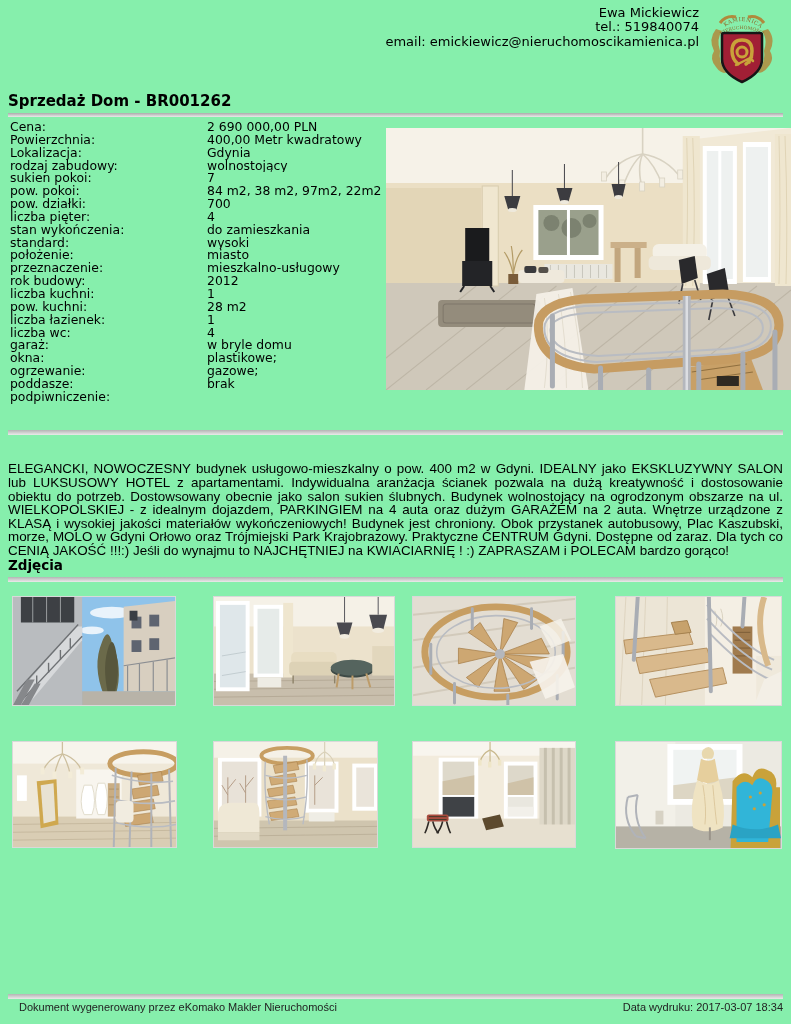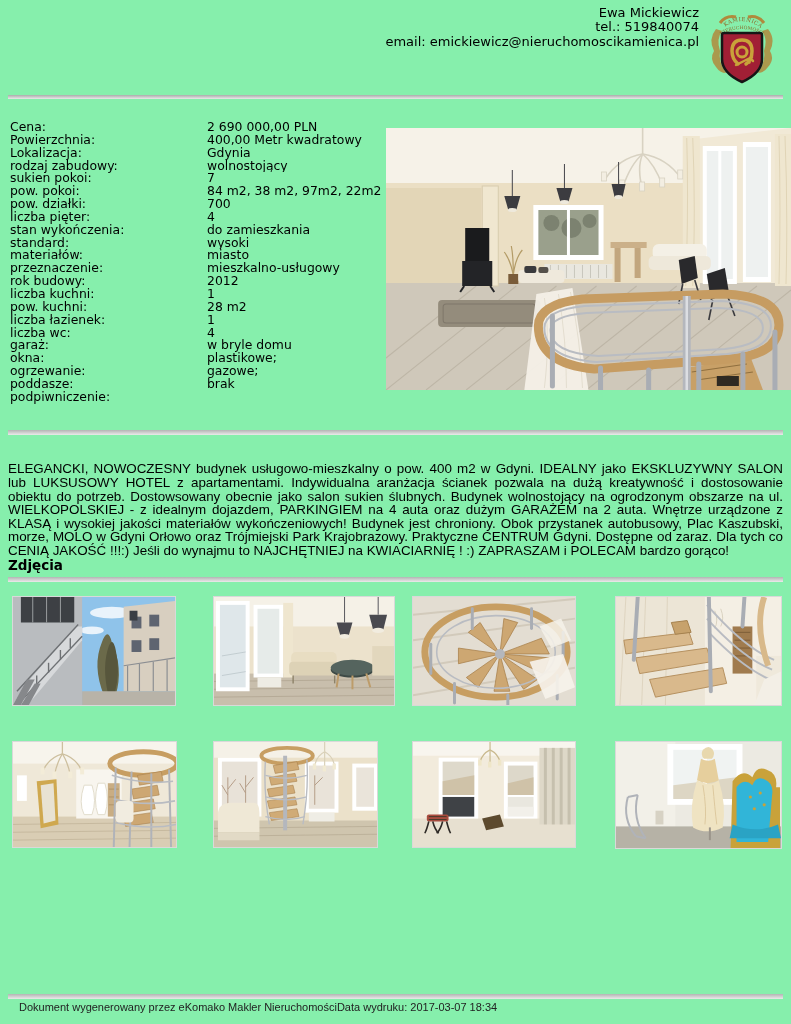--- a/index.html
+++ b/index.html
@@ -35,21 +35,21 @@
   .sechead{position:absolute;left:8px;right:8px;}
   .sechead h2{margin:0;font-size:13.5px;font-weight:bold;}
   .sechead .hbar5{margin-top:4px;}
   .desc{position:absolute;top:449px;left:8px;width:775px;
         font-family:"Liberation Sans",sans-serif;font-size:13.4px;line-height:13.6px;
         text-align:justify;}
 
   
   .footer-bar{position:absolute;top:994px;left:8px;right:8px;}
   .footer{position:absolute;top:1001px;left:8px;right:8px;display:flex;
-          font-family:"Liberation Sans",sans-serif;
+          justify-content:space-between;font-family:"Liberation Sans",sans-serif;
           font-size:11px;color:#222;padding-left:11px;}
 </style>
 </head>
 <body>
 
 <div class="page">
 
   <div class="contact">
     <div>Ewa Mickiewicz</div>
     <div>tel.: 519840074</div>
@@ -76,20 +76,21 @@
 
       <path d="M18,26 L54,26 Q56,26 56,28 L56,52 Q56,66 36,75 Q16,66 16,52 L16,28 Q16,26 18,26 Z" fill="#a11f35" stroke="#161616" stroke-width="2.5"></path>
 
       <path d="M26,44 Q26,33 36,33 Q46,33 46,44 Q46,53 40,57 M26,44 Q26,52 32,57" fill="none" stroke="#c9a23a" stroke-width="3.5" stroke-linecap="round"></path>
       <circle cx="36" cy="45" r="5" fill="none" stroke="#c9a23a" stroke-width="3"></circle>
       <path d="M30,58 L46,50 M44,51 L47,54 M41,52.5 L43.5,55.5" stroke="#c9a23a" stroke-width="2.5" stroke-linecap="round"></path>
     </svg>
   </div>
 
   <div class="titlebox">
+    <h1 class="doc-title">Sprzedaż Dom - BR001262</h1>
     <div class="hbar"></div>
   </div>
 
   <div class="details">
     <div class="drow">
         <span class="dlabel">Cena:</span>
         <span class="dvalue">2 690 000,00 PLN</span>
       </div>
     <div class="drow">
         <span class="dlabel">Powierzchnia:</span>
@@ -121,21 +122,21 @@
       </div>
     <div class="drow">
         <span class="dlabel">stan wykończenia:</span>
         <span class="dvalue">do zamieszkania</span>
       </div>
     <div class="drow">
         <span class="dlabel">standard:</span>
         <span class="dvalue">wysoki</span>
       </div>
     <div class="drow">
-        <span class="dlabel">materiałów:</span>
+        <span class="dlabel">położenie:</span>
         <span class="dvalue">miasto</span>
       </div>
     <div class="drow">
         <span class="dlabel">przeznaczenie:</span>
         <span class="dvalue">mieszkalno-usługowy</span>
       </div>
     <div class="drow">
         <span class="dlabel">rok budowy:</span>
         <span class="dvalue">2012</span>
       </div>

